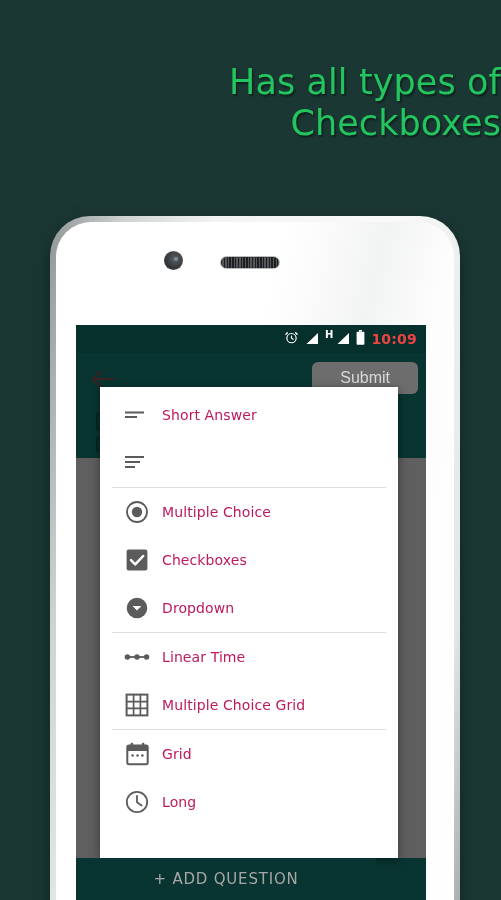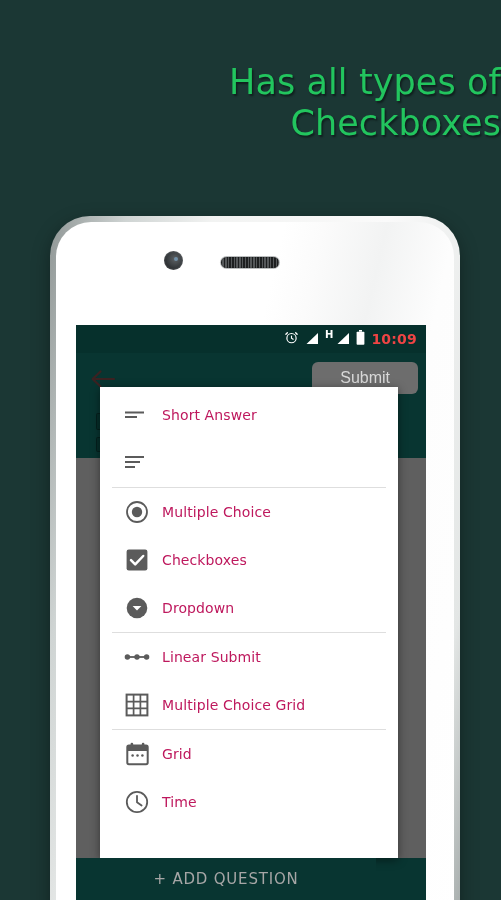--- a/index.html
+++ b/index.html
@@ -337,21 +337,21 @@
     <div class="menu-group">
       <div class="menu-item">
         <span class="menu-icon">
           <svg width="26" height="16" viewBox="0 0 26 16">
             <rect x="2" y="7.1" width="22" height="1.8" fill="#5b5b5b"></rect>
             <circle cx="3.4" cy="8" r="2.7" fill="#5b5b5b"></circle>
             <circle cx="13" cy="8" r="2.7" fill="#5b5b5b"></circle>
             <circle cx="22.6" cy="8" r="2.7" fill="#5b5b5b"></circle>
           </svg>
         </span>
-        <span class="menu-label">Linear Submit</span>
+        <span class="menu-label">Linear Time</span>
       </div>
       <div class="menu-item">
         <span class="menu-icon">
           <svg width="24" height="24" viewBox="0 0 24 24">
             <rect x="1.6" y="1.6" width="20.8" height="20.8" fill="none" stroke="#5b5b5b" stroke-width="2"></rect>
             <path d="M8.6 1.6 V22.4 M15.4 1.6 V22.4 M1.6 8.6 H22.4 M1.6 15.4 H22.4" stroke="#5b5b5b" stroke-width="1.7"></path>
           </svg>
         </span>
         <span class="menu-label">Multiple Choice Grid</span>
       </div>
@@ -372,21 +372,21 @@
         </span>
         <span class="menu-label">Grid</span>
       </div>
       <div class="menu-item">
         <span class="menu-icon">
           <svg width="24" height="24" viewBox="0 0 24 24">
             <circle cx="12" cy="12" r="10.2" fill="none" stroke="#5b5b5b" stroke-width="1.8"></circle>
             <path d="M12 5.8 V12.3 L16.6 15.6" fill="none" stroke="#5b5b5b" stroke-width="1.8" stroke-linecap="round" stroke-linejoin="round"></path>
           </svg>
         </span>
-        <span class="menu-label">Time</span>
+        <span class="menu-label">Long</span>
       </div>
     </div>
 
   </div>
 
   <div class="add-question">+ ADD QUESTION</div>
 
 </div>
 
 </body></html>

